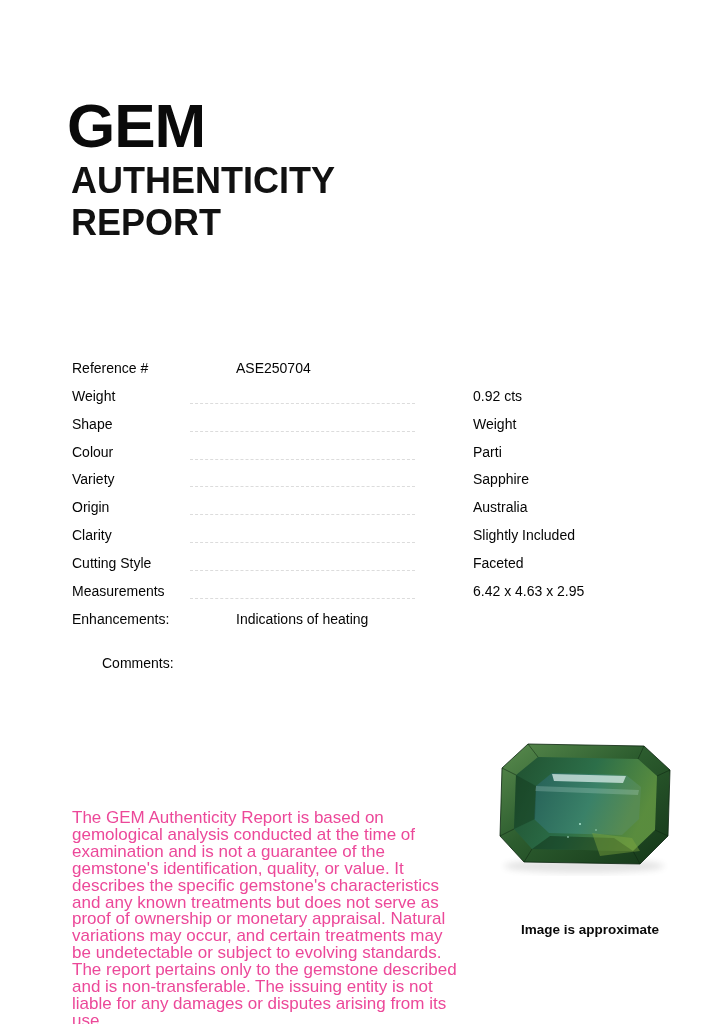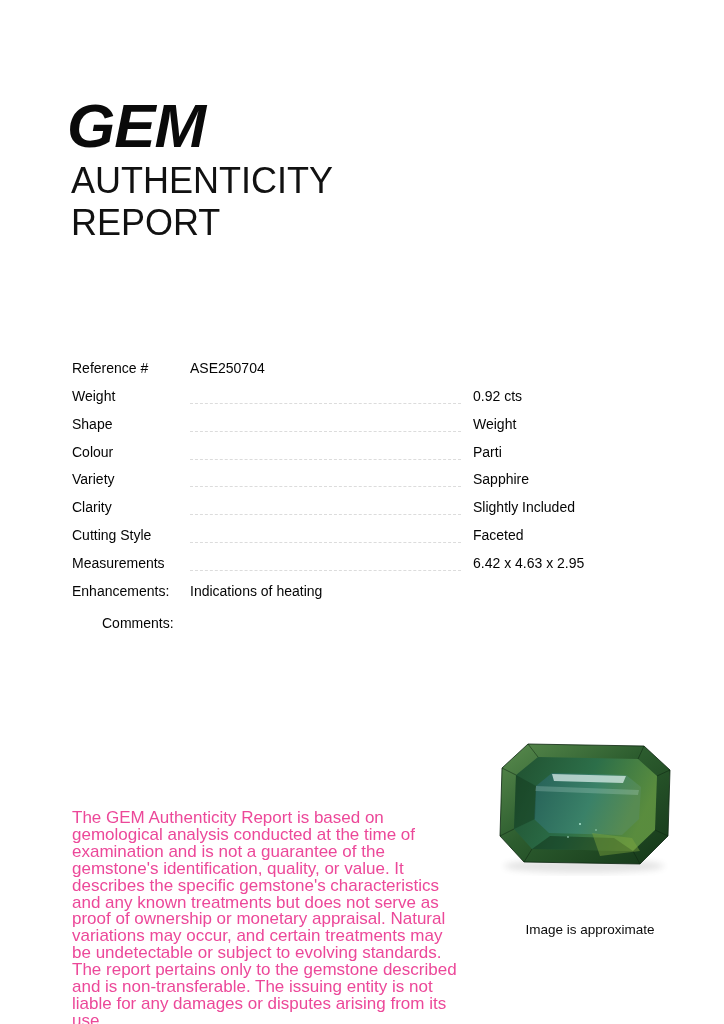--- a/index.html
+++ b/index.html
@@ -1,38 +1,38 @@
 <!DOCTYPE html>
 <html><head>
 <meta charset="utf-8">
 <style>
   html,body{margin:0;padding:0;background:#ffffff;}
   body{font-family:"Liberation Sans","DejaVu Sans",sans-serif;color:#000;}
   .page{position:relative;width:724px;height:1024px;background:#fff;overflow:hidden;}
 
   
-  .brand{position:absolute;left:67px;top:95px;font-size:62px;font-weight:700;letter-spacing:-1px;line-height:1;color:#0a0a0a;font-style:italic;}
-  .title{position:absolute;left:71px;top:160px;font-size:36px;font-weight:400;line-height:42px;color:#111;}
+  .brand{position:absolute;left:67px;top:95px;font-size:62px;font-weight:700;letter-spacing:-1px;line-height:1;color:#0a0a0a;}
+  .title{position:absolute;left:71px;top:160px;font-size:36px;font-weight:700;line-height:42px;color:#111;}
 
   
   .fields{position:absolute;left:72px;top:348px;width:580px;}
   .field-row{display:flex;align-items:flex-end;height:27.9px;font-size:14px;}
   .field-label{flex:none;width:118px;color:#050505;}
   .field-leader{flex:1;height:0;border-top:1.4px dashed #dcdcdc;margin-right:12px;margin-top:1px;}
-  .field-value{flex:none;width:179px;color:#050505;}
+  .field-value{flex:none;width:179px;color:#050505;margin-left:46px;}
   .field-row.near .field-value{width:auto;}
-  .field-row.indent{margin-top:4px;}
+  .field-row.indent{margin-top:16px;}
   .field-row.indent .field-label{padding-left:30px;width:118px;box-sizing:content-box;}
 
   
   .disclaimer{position:absolute;left:72px;top:763px;width:393px;font-size:17px;line-height:16.9px;color:#ec4899;margin-top:47px;}
 
   
   .gem-photo{position:absolute;left:492px;top:738px;width:184px;height:138px;}
-  .image-caption{position:absolute;left:480px;top:922px;width:220px;text-align:center;font-size:13.5px;color:#0a0a0a;}
+  .image-caption{position:absolute;left:480px;top:922px;width:220px;text-align:center;font-size:13.5px;color:#0a0a0a;font-weight:bold;}
 </style>
 </head>
 <body>
 
 <div class="page">
 
   <div class="brand">GEM</div>
   <div class="title">
     <div>AUTHENTICITY</div>
     <div>REPORT</div>
@@ -56,20 +56,25 @@
     </div>
     <div class="field-row">
       <span class="field-label">Colour</span>
       <span class="field-leader"></span>
       <span class="field-value">Parti</span>
     </div>
     <div class="field-row">
       <span class="field-label">Variety</span>
       <span class="field-leader"></span>
       <span class="field-value">Sapphire</span>
+    </div>
+    <div class="field-row">
+      <span class="field-label">Origin</span>
+      <span class="field-leader"></span>
+      <span class="field-value">Australia</span>
     </div>
     <div class="field-row">
       <span class="field-label">Clarity</span>
       <span class="field-leader"></span>
       <span class="field-value">Slightly Included</span>
     </div>
     <div class="field-row">
       <span class="field-label">Cutting Style</span>
       <span class="field-leader"></span>
       <span class="field-value">Faceted</span>

